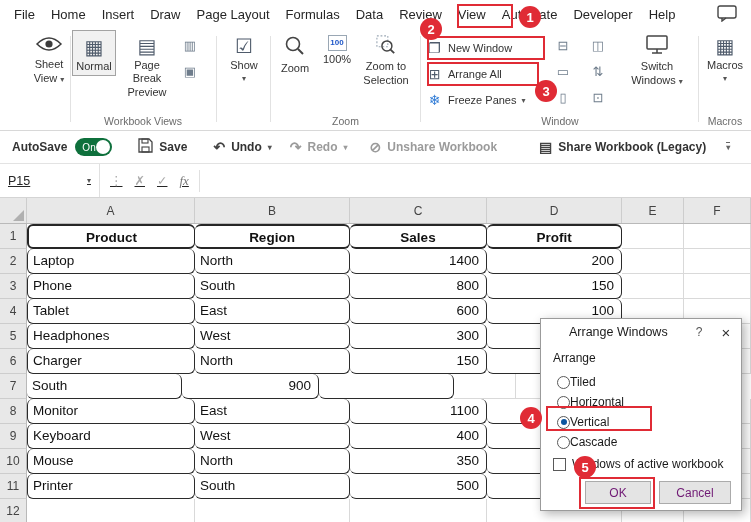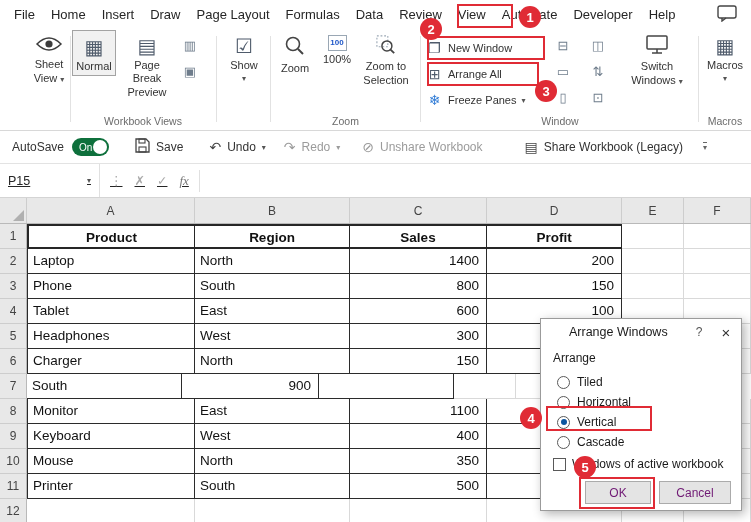--- a/index.html
+++ b/index.html
@@ -23,21 +23,21 @@
   .sb { display:flex; align-items:center; gap:5px; height:24px; font-size:11px; color:#333; padding:0 3px; margin-top:2px; }
   .sb .ig { font-size:14px; width:17px; text-align:center; color:#4f5b6b; }
   .chev { font-size:8px; color:#555; }
   .iconcol { display:flex; flex-direction:column; width:24px; padding-top:4px; }
   .iconcol span { font-size:13px; color:#6f7d8c; height:26px; text-align:center; line-height:24px; }
   .box100 { width:19px; height:16px; border:1px solid #9aa7b4; font-size:8px; color:#1f57c8; display:flex; align-items:center; justify-content:center; font-weight:bold; }
   .blue { color:#2f7bd6 !important; }
 
   
   .qat { position:absolute; left:0; top:131px; width:751px; height:33px; background:#fff; border-bottom:1px solid #e3e3e3; display:flex; align-items:center; font-size:12px; color:#333; padding-left:12px; }
-  .qitem { display:flex; align-items:center; gap:6px; white-space:nowrap; }
+  .qitem { display:flex; align-items:center; gap:6px; white-space:nowrap;font-weight:bold; }
   .toggle { width:37px; height:18px; border-radius:10px; background:#0e703c; color:#fff; font-size:10px; display:flex; align-items:center; padding-left:7px; position:relative; margin-left:8px; }
   .toggle::after { content:""; position:absolute; right:2px; top:2px; width:14px; height:14px; background:#fff; border-radius:50%; }
   .gray { color:#9b9b9b !important; }
   .qicon { font-size:14px; color:#444; }
 
   
   .fbar { position:absolute; left:0; top:164px; width:751px; height:34px; background:#fff; border-bottom:1px solid #d4d4d4; display:flex; align-items:center; font-size:12.5px; color:#262626;text-decoration:underline; }
   .namebox { width:100px; height:100%; display:flex; align-items:center; justify-content:space-between; padding:0 8px; border-right:1px solid #e0e0e0; }
   .fx-btns { display:flex; align-items:center; gap:12px; padding:0 10px; color:#a9a9a9; }
   .fxi { font-style:italic; font-family:"Liberation Serif", serif; color:#777; font-size:13px; }
@@ -48,34 +48,34 @@
   .sheet { position:absolute; left:0; top:198px; width:751px; height:324px; background:#fff; overflow:hidden; font-size:13.5px; color:#111; }
   .colhead { display:flex; height:26px; background:#e8e8e8; border-bottom:1px solid #b9b9b9; font-size:12px; color:#444; }
   .ch { border-right:1px solid #cdcdcd; display:flex; align-items:center; justify-content:center; }
   .corner { position:relative; background:#e8e8e8; }
   .corner::after { content:""; position:absolute; right:2px; bottom:2px; border-left:11px solid transparent; border-bottom:11px solid #b0b0b0; }
   .grow { display:flex; height:25px; }
   .gut { width:27px; background:#e8e8e8; border-right:1px solid #b9b9b9; border-bottom:1px solid #cdcdcd; font-size:12px; color:#444; display:flex; align-items:center; justify-content:center; }
   .cell { border-right:1px solid #d9d9d9; border-bottom:1px solid #d9d9d9; line-height:24px; padding-left:5px; overflow:hidden; white-space:nowrap; }
   .colA { width:168px; } .colB { width:155px; } .colC { width:137px; } .colD { width:135px; } .colE { width:62px; } .colF { width:67px; }
   .w-gut { width:27px; }
-  .tbl { border-right:1px solid #2b2b2b; border-bottom:1px solid #2b2b2b; }
+  .tbl { border-right:1px solid #2b2b2b; border-bottom:1px solid #2b2b2b;border-radius:6px; }
   .tbl.colA { border-left:1.5px solid #2b2b2b; }
   .th { border-top:2px solid #262626; border-bottom:2px solid #262626; border-right:1.5px solid #262626; font-weight:bold; text-align:center; padding-left:0; }
   .th.colA { border-left:2px solid #262626; }
   .num { text-align:right; padding-right:7px; padding-left:0; }
 
   
   .dlg { position:absolute; left:540px; top:318px; width:202px; height:193px; background:#fff; border:1px solid #9b9b9b; box-shadow:3px 3px 10px rgba(0,0,0,.3); font-size:12px; color:#1a1a1a; z-index:50; }
   .dlg-title { position:absolute; left:16px; top:0; right:0; height:26px; display:flex; align-items:center; }
   .dlg-title .t { flex:1; padding-left:12px; font-size:12.5px; }
   .dlg-help { width:24px; text-align:center; color:#555; }
   .dlg-close { width:30px; text-align:center; font-size:15px; color:#333; }
   .dlg-arrange { position:absolute; left:12px; top:32px; }
-  .ropt { position:absolute; left:16px; display:flex; align-items:center; gap:7px; height:18px; }
+  .ropt { position:absolute; left:16px; display:flex; align-items:center; gap:0; height:18px; }
   .radio { width:13px; height:13px; border:1px solid #595959; border-radius:50%; background:#fff; position:relative; flex:0 0 auto; }
   .radio.sel::after { content:""; position:absolute; left:2.5px; top:2.5px; width:6px; height:6px; border-radius:50%; background:#0c56a0; }
   .cbrow { position:absolute; left:12px; top:138px; display:flex; align-items:center; gap:6px; }
   .cb { width:13px; height:13px; border:1px solid #595959; background:#fff; flex:0 0 auto; }
   .dbtn { position:absolute; top:162px; height:23px; background:#e4e4e4; border:1px solid #ababab; font-size:12px; color:#701a75; display:flex; align-items:center; justify-content:center; }
   .btn-ok { left:44px; width:66px; }
   .btn-cancel { left:118px; width:72px; }
 
   
   .rbox { position:absolute; border:2px solid #e02b35; z-index:100; }

